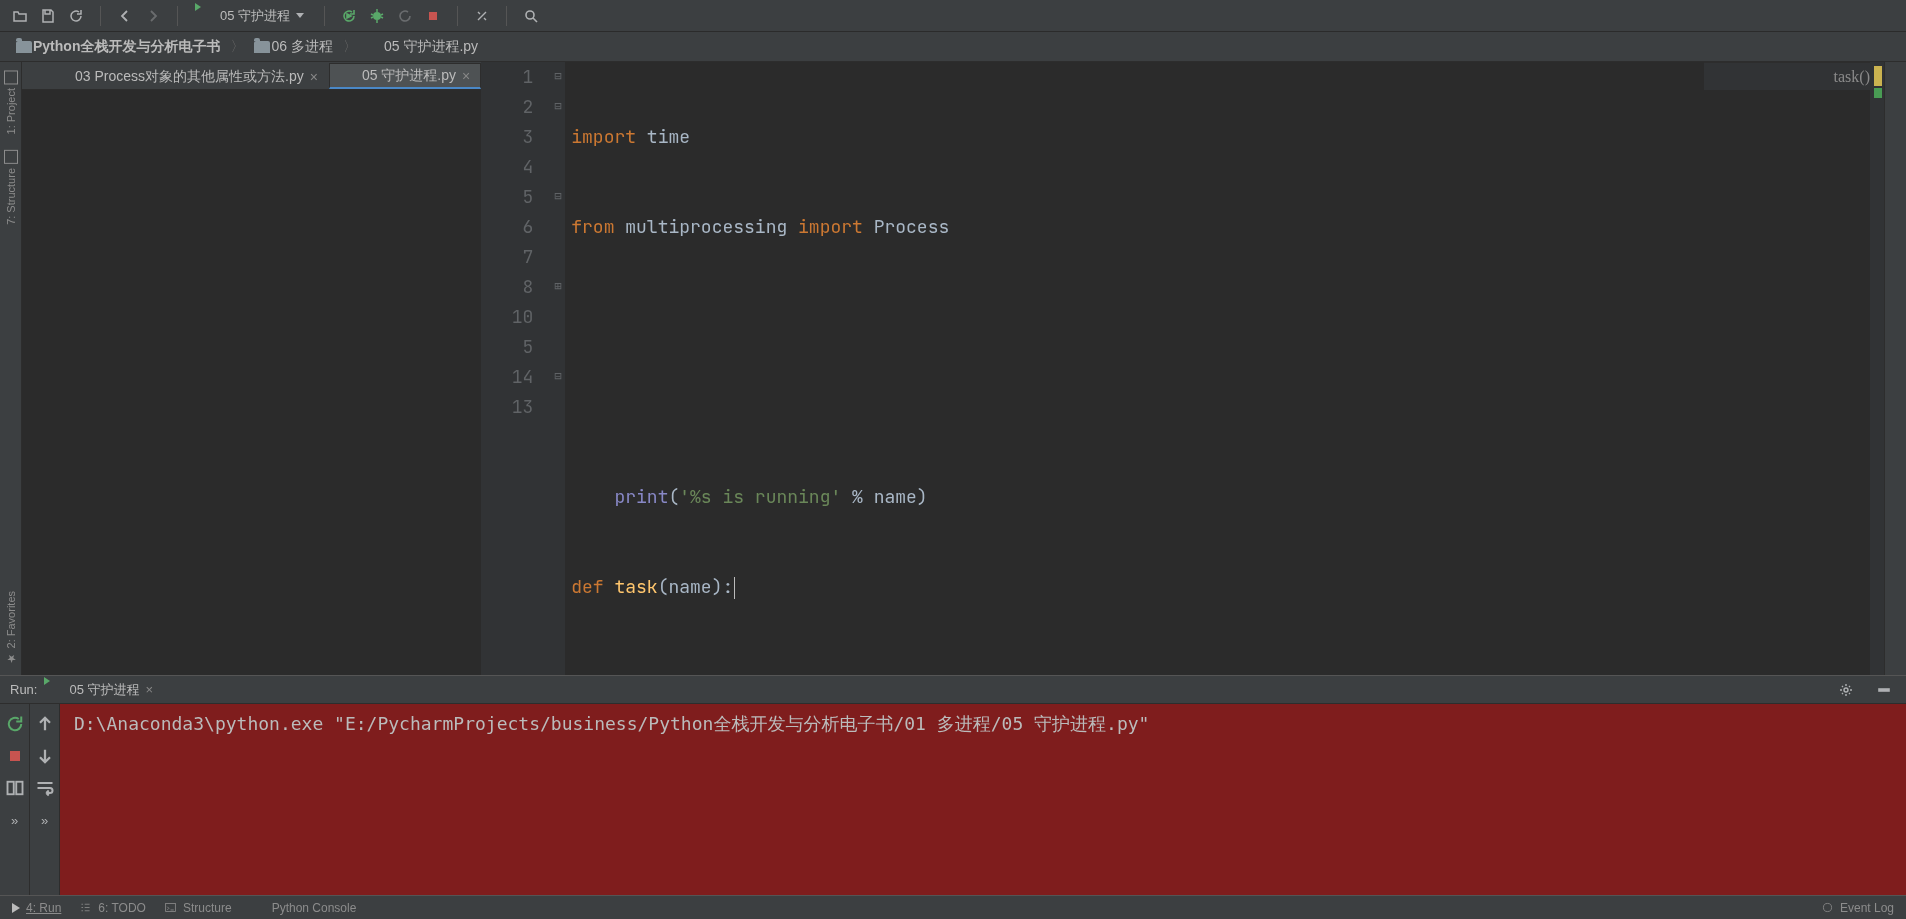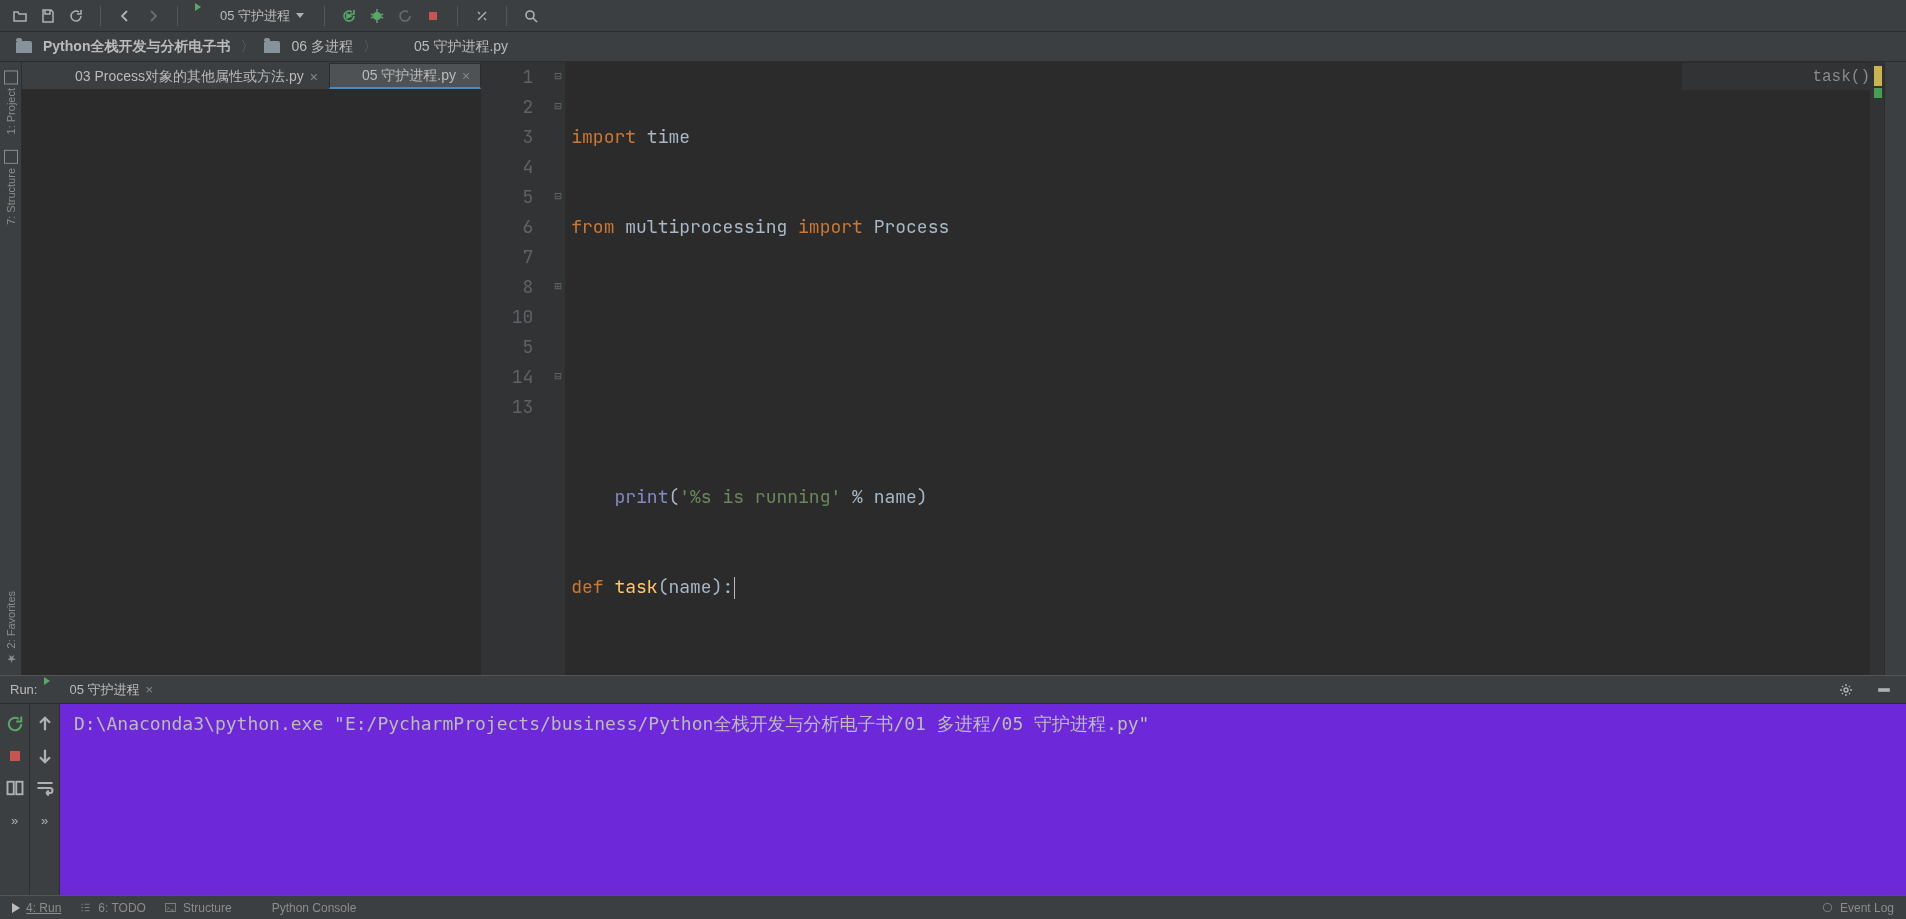--- a/index.html
+++ b/index.html
@@ -13,21 +13,21 @@
 .tbtn { width:24px; height:24px; display:flex; align-items:center; justify-content:center; color:#afb1b3; cursor:pointer; border-radius:3px; }
 .tbtn svg { width:16px; height:16px; }
 .run-select { display:flex; align-items:center; gap:6px; padding:0 8px; height:24px; cursor:pointer; color:#bbb; }
 .py-icon { width:16px; height:16px; display:inline-block; }
 .py-icon-inner { width:14px; height:14px; border-radius:3px; background:linear-gradient(135deg,#3776ab 0 50%,#ffd43b 50% 100%); position:relative; }
 .py-icon-inner.run::after{content:'';position:absolute;right:-3px;bottom:-3px;width:0;height:0;border-left:6px solid #59a869;border-top:4px solid transparent;border-bottom:4px solid transparent;}
 .dropdown-arrow{width:0;height:0;border-left:4px solid transparent;border-right:4px solid transparent;border-top:5px solid #afb1b3;}
 
 
 .breadcrumb { height:30px; background:#3c3f41; display:flex; align-items:center; padding:0 12px; color:#bbb; font-size:14px; border-bottom:1px solid #2d2d2d; }
-.bc-item { display:flex; align-items:center; gap:11px; padding:0 4px; cursor:pointer; }
+.bc-item { display:flex; align-items:center; gap:1px; padding:0 4px; cursor:pointer; }
 .bc-sep { margin:0 6px; color:#666; }
 .folder-icon { width:16px; height:12px; background:#87939a; border-radius:2px 2px 0 0; position:relative; }
 .folder-icon::before{content:'';position:absolute;top:-3px;left:0;width:6px;height:3px;background:#87939a;border-radius:2px 2px 0 0;}
 
 
 .middle { flex:1; display:flex; min-height:0; }
 .sidetab-left { width:22px; background:#3c3f41; border-right:1px solid #2d2d2d; display:flex; flex-direction:column; align-items:center; gap:16px; padding-top:8px; }
 .sidetab-label { writing-mode:vertical-lr; transform:rotate(180deg); color:#8c8c8c; font-size:11px; cursor:pointer; display:flex; align-items:center; gap:4px; }
 .sidetab-icn { width:14px; height:14px; border:1px solid #8c8c8c; display:inline-block; }
 .sidetab-right { width:22px; background:#3c3f41; border-left:1px solid #2d2d2d; }
@@ -52,24 +52,24 @@
 .code { flex:1; padding-left:6px; white-space:pre; position:relative; }
 .code .line { height:30px; }
 .kw { color:#cc7832; }
 .fn { color:#ffc66d; }
 .str { color:#6a8759; }
 .bi { color:#8888c6; }
 .txt { color:#a9b7c6; }
 .caret { display:inline-block; width:1px; height:22px; background:#bbb; vertical-align:middle; margin-left:1px; }
 
 
-.summary-bar { height:28px; background:#313335; color:#8a8a8a; font-family:Liberation Mono, monospace; font-size:16px; padding-left:130px; display:flex; align-items:center; border-top:1px solid #2d2d2d; }
-
-
-.run-panel { height:220px; display:flex; flex-direction:column; background:#6d28d9; border-top:1px solid #555; }
+.summary-bar { height:28px; background:#313335; color:#8a8a8a; font-family:Liberation Serif, serif; font-size:16px; padding-left:130px; display:flex; align-items:center; border-top:1px solid #2d2d2d; }
+
+
+.run-panel { height:220px; display:flex; flex-direction:column; background:#7f1d1d; border-top:1px solid #555; }
 .run-hdr { height:28px; background:#3c3f41; display:flex; align-items:center; padding:0 10px; gap:10px; color:#bbb; font-size:13px; border-bottom:1px solid #2d2d2d; position:relative; }
 .run-hdr .gear { margin-left:auto; }
 .run-body { flex:1; display:flex; }
 .run-gutter1 { width:30px; background:#3c3f41; display:flex; flex-direction:column; align-items:center; gap:12px; padding-top:10px; border-right:1px solid #2d2d2d; }
 .run-gutter2 { width:30px; background:#3c3f41; display:flex; flex-direction:column; align-items:center; gap:12px; padding-top:10px; border-right:1px solid #2d2d2d; }
 .run-out { flex:1; padding:8px 14px; font-family:"Consolas",monospace; font-size:18px; color:#bbb; }
 .rgbtn { width:20px; height:20px; display:flex; align-items:center; justify-content:center; color:#afb1b3; cursor:pointer; }
 
 
 .status { height:24px; background:#3c3f41; border-top:1px solid #555; display:flex; align-items:center; padding:0 12px; gap:18px; font-size:12px; color:#8c8c8c; }

